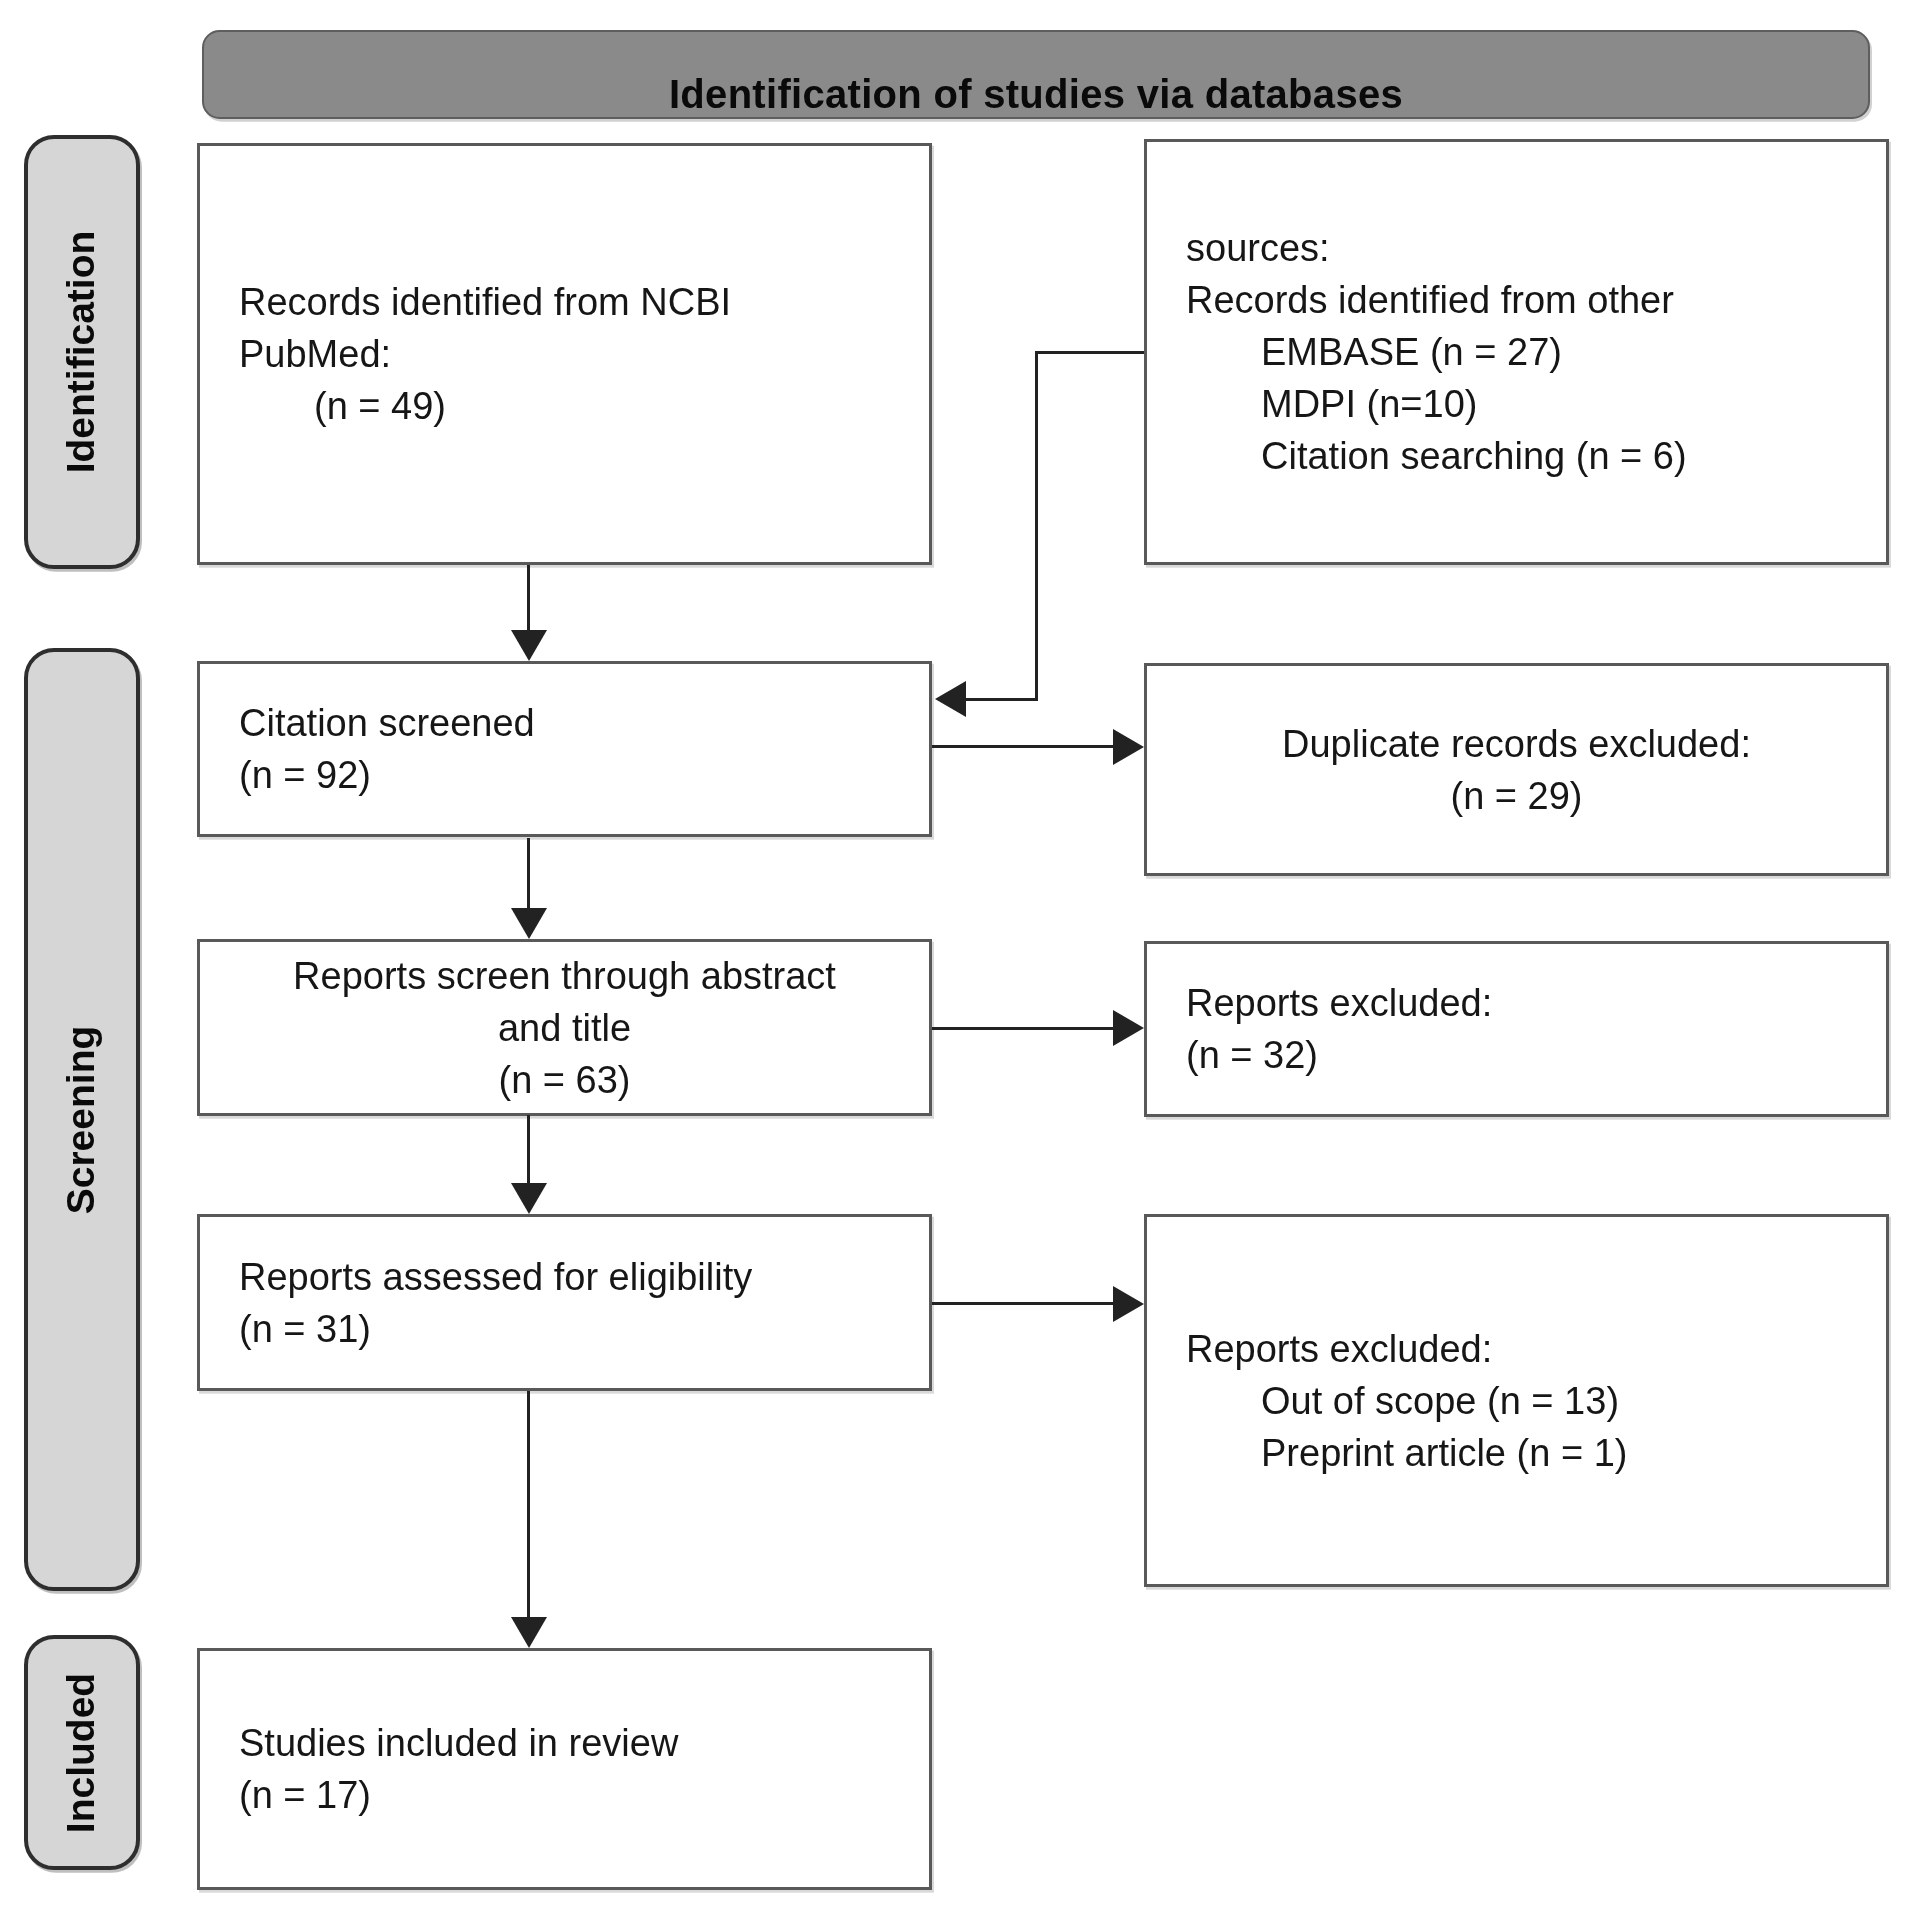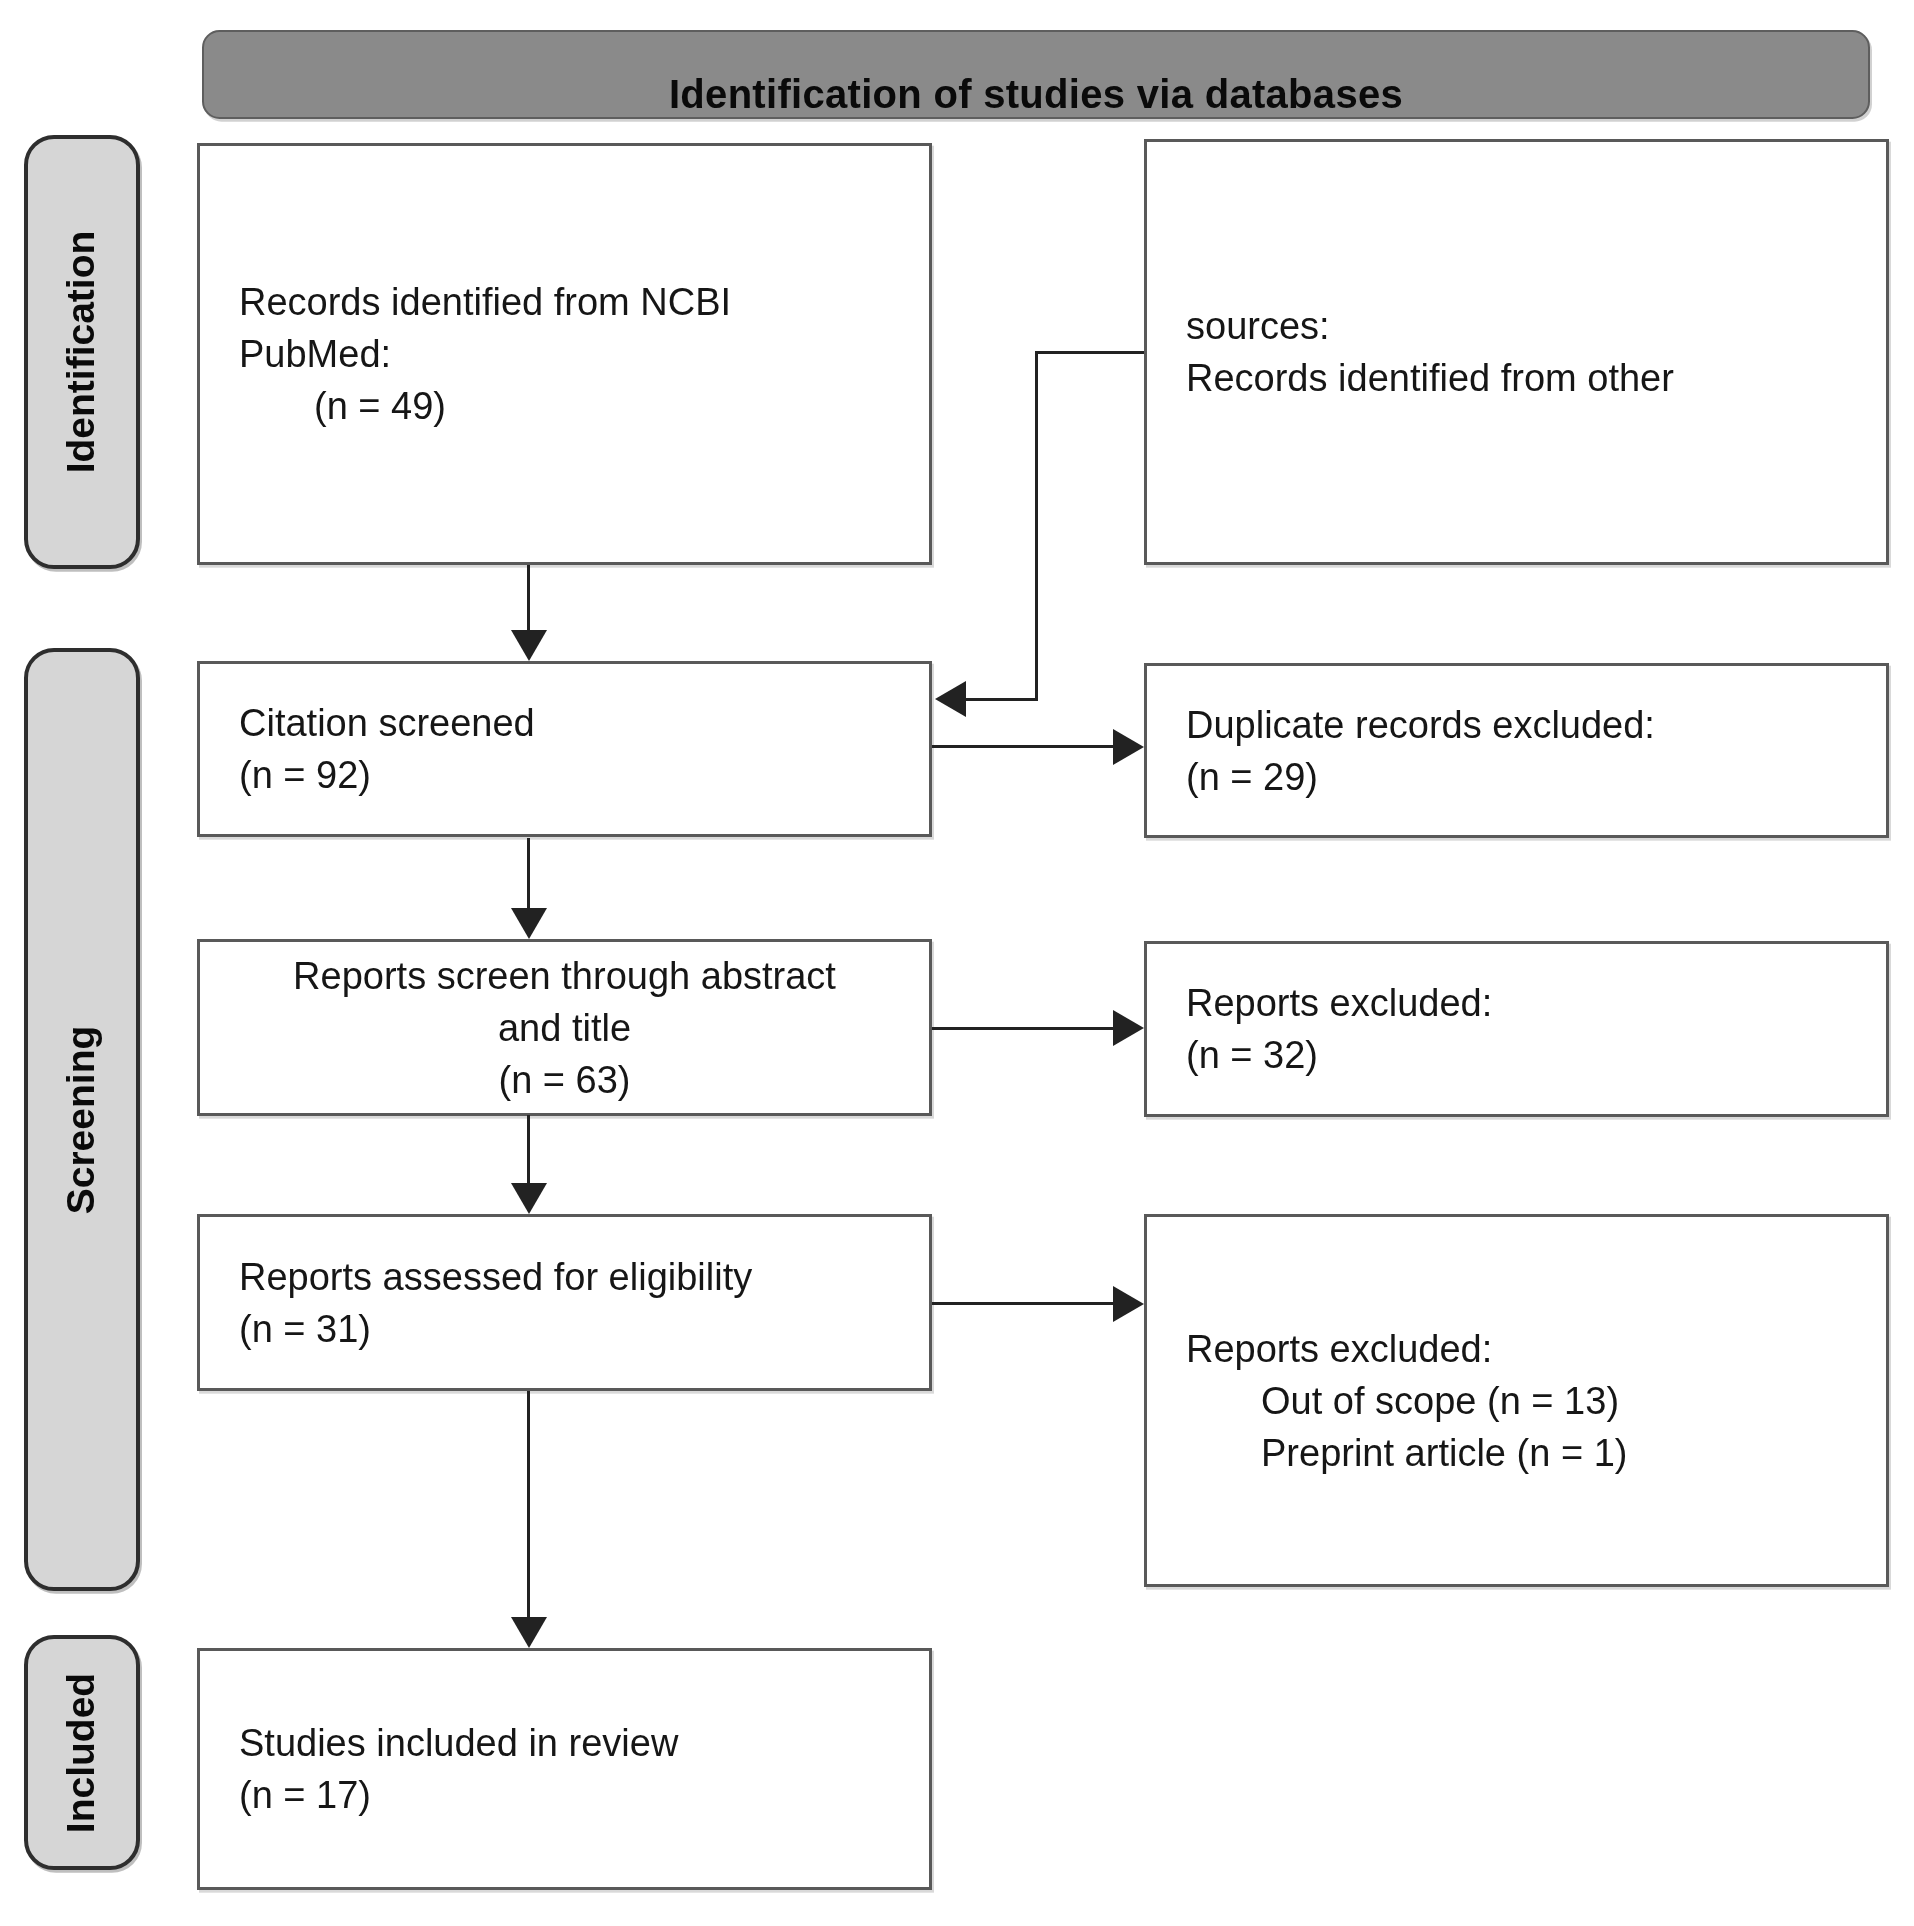--- a/index.html
+++ b/index.html
@@ -143,23 +143,28 @@
         <div>Studies included in review</div>
         <div>(n = 17)</div>
       </div>
   </div>
 
   <div class="flow-box" style="left:1144px; top:139px; width:745px; height:426px;">
     <div class="lines">
         <div>sources:</div>
         <div>Records identified from other</div>
       </div>
-  </div>
-
-  <div class="flow-box" style="left:1144px; top:663px; width:745px; height:175px;">
+    <div class="lines indent">
+        <div>EMBASE (n = 27)</div>
+        <div>MDPI (n=10)</div>
+        <div>Citation searching (n = 6)</div>
+      </div>
+  </div>
+
+  <div class="flow-box" style="left:1144px; top:663px; width:745px; height:213px;text-align:center;">
     <div class="lines">
         <div>Duplicate records excluded:</div>
         <div>(n = 29)</div>
       </div>
   </div>
 
   <div class="flow-box" style="left:1144px; top:941px; width:745px; height:176px;">
     <div class="lines">
         <div>Reports excluded:</div>
         <div>(n = 32)</div>

